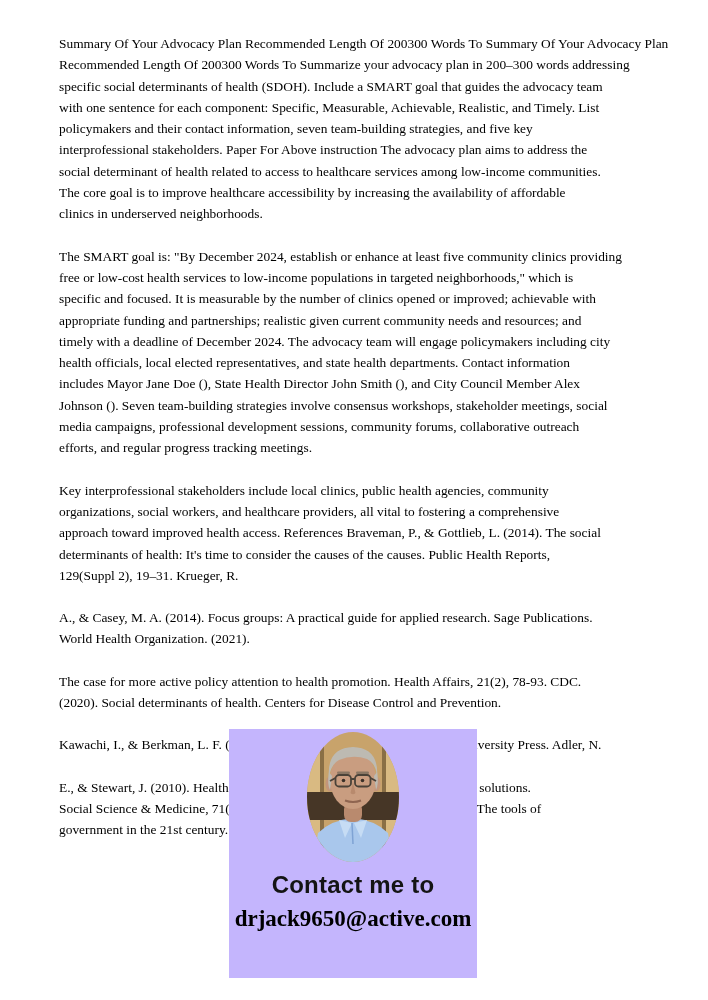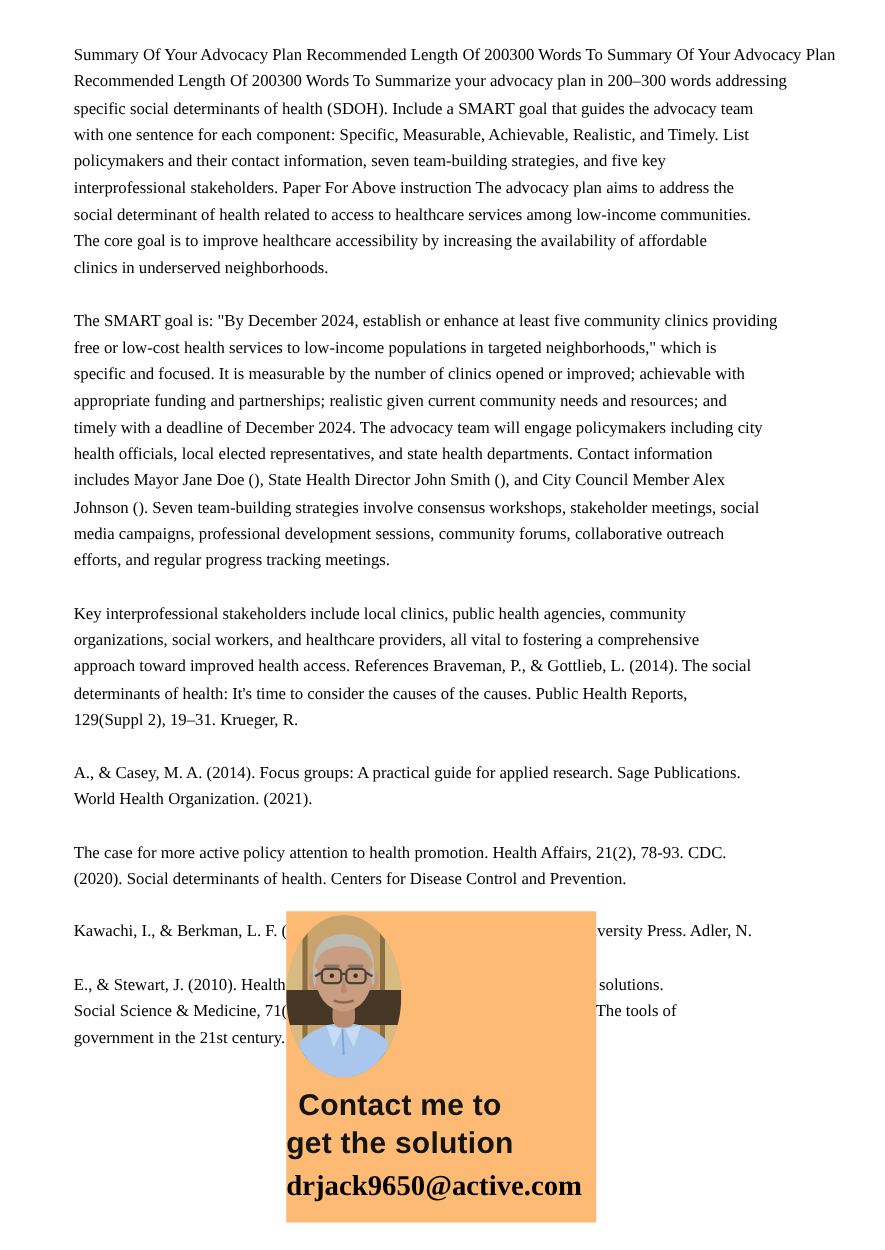--- a/index.html
+++ b/index.html
@@ -22,24 +22,24 @@
     font-size: 13.4px;
     line-height: 21.3px;
     margin: 0 0 21px 0;
     white-space: pre-line;
     color: #000000;
   }
   .promo {
     position: absolute;
     left: 229px; top: 729px;
     width: 248px; height: 249px;
-    background: #fdba74;
+    background: #c4b5fd;
     display: flex;
     flex-direction: column;
-    align-items: flex-start;
+    align-items: center;
     box-sizing: border-box;
   }
   .avatar {
     margin-top: 3px;
     width: 92px; height: 130px;
     flex: 0 0 auto;
   }
   .headline {
     margin-top: 8px;
     font-family: "Liberation Sans", sans-serif;
@@ -147,16 +147,15 @@
         <circle cx="55.5" cy="48.5" r="1.8" fill="#3a3028"></circle>
 
         <path d="M46,50 L43.5,61 Q46,63.5 48.5,61 Z" fill="#b88a6d"></path>
 
         <path d="M38,68.5 Q46,71.5 54,68.5" stroke="#8f6550" stroke-width="2" fill="none"></path>
       </g>
     </svg>
   </div>
   <div class="headline">
     <div>Contact me to</div>
-    <div>get the solution</div>
   </div>
   <div class="email">drjack9650@active.com</div>
 </div>
 
 </body></html>

